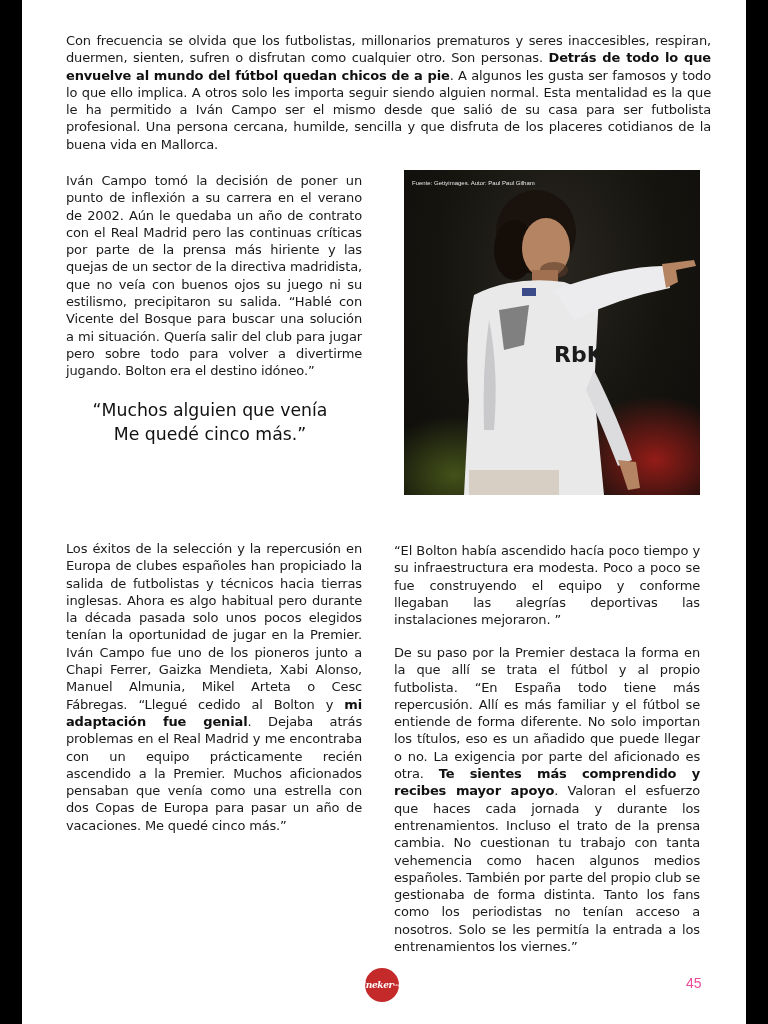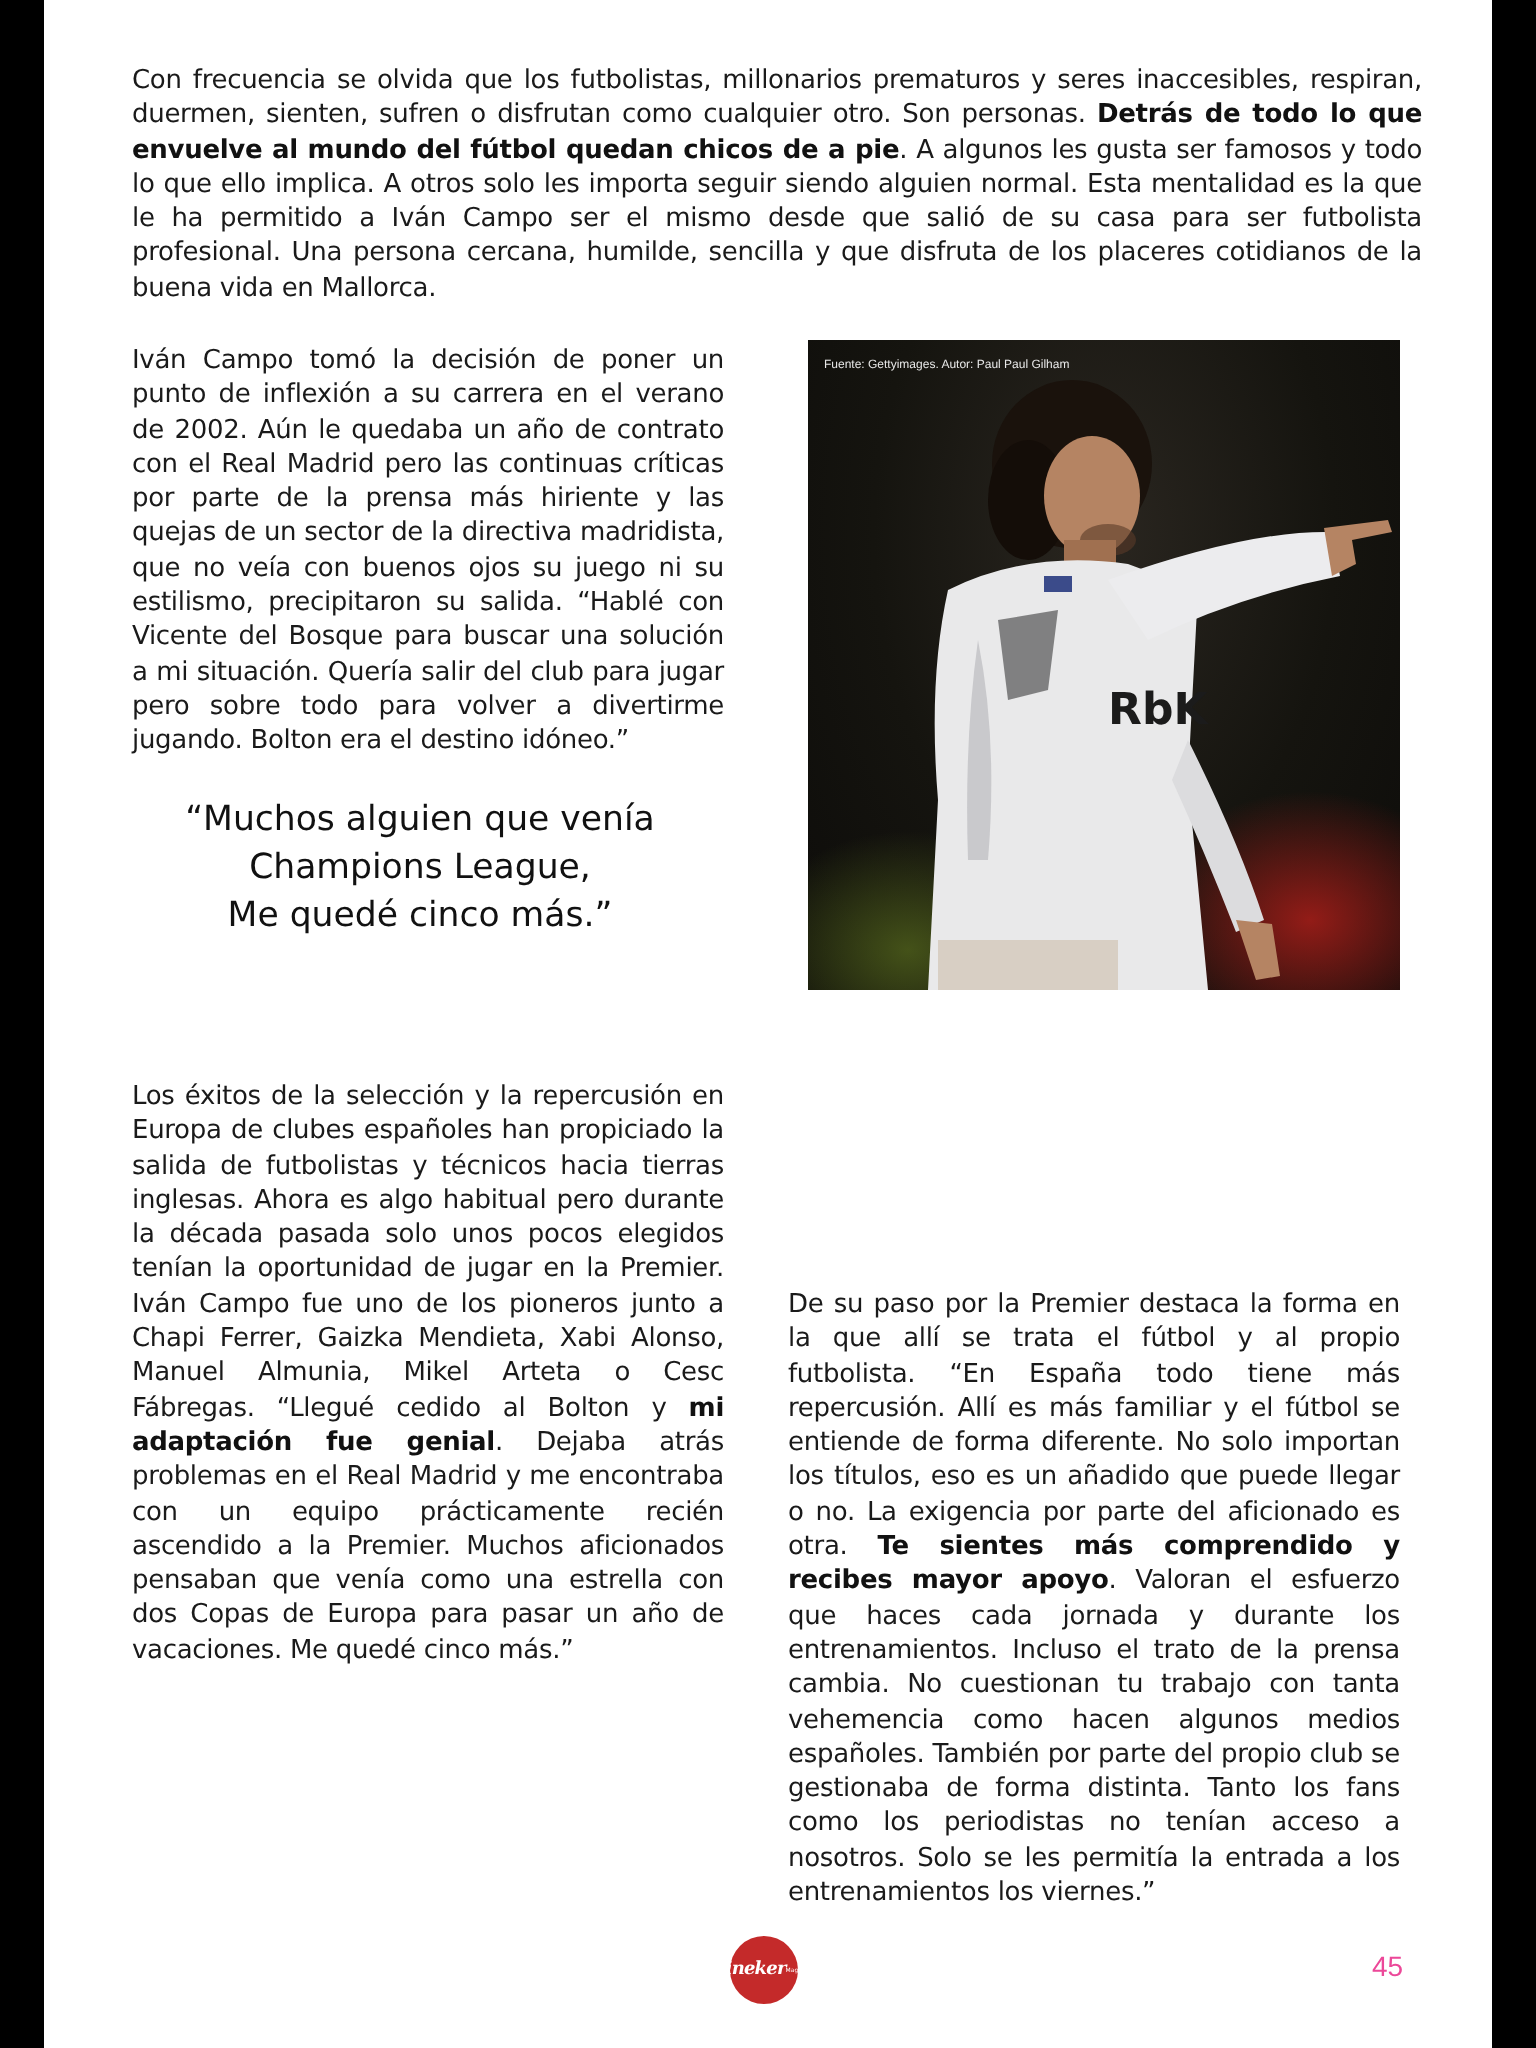--- a/index.html
+++ b/index.html
@@ -60,21 +60,20 @@
 <body>
 
 <div class="page">
 
   <p class="para" id="intro"><span>Con frecuencia se olvida que los futbolistas, millonarios prematuros y seres inaccesibles, respiran, duermen, sienten, sufren o disfrutan como cualquier otro. Son personas. </span><b>Detrás de todo lo que envuelve al mundo del fútbol quedan chicos de a pie</b><span>. A algunos les gusta ser famosos y todo lo que ello implica. A otros solo les importa seguir siendo alguien normal. Esta mentalidad es la que le ha permitido a Iván Campo ser el mismo desde que salió de su casa para ser futbolista profesional. Una persona cercana, humilde, sencilla y que disfruta de los placeres cotidianos de la buena vida en Mallorca.</span></p>
 
   <p class="para" id="left1">Iván Campo tomó la decisión de poner un punto de inflexión a su carrera en el verano de 2002. Aún le quedaba un año de contrato con el Real Madrid pero las continuas críticas por parte de la prensa más hiriente y las quejas de un sector de la directiva madridista, que no veía con buenos ojos su juego ni su estilismo, precipitaron su salida.  “Hablé con Vicente del Bosque para buscar una solución a mi situación. Quería salir del club para jugar pero sobre todo para volver a divertirme jugando. Bolton era el destino idóneo.”</p>
 
   <div class="pullquote">
     <div>“Muchos alguien que venía</div>
-    <div>Champions League,</div>
     <div>Me quedé cinco más.”</div>
   </div>
 
   <p class="para" id="left2"><span>Los éxitos de la selección y la repercusión en Europa de clubes españoles han propiciado la salida de futbolistas y técnicos hacia tierras inglesas. Ahora es algo habitual pero durante la década pasada solo unos pocos elegidos tenían la oportunidad de jugar en la Premier. Iván Campo fue uno de los pioneros junto a Chapi Ferrer, Gaizka Mendieta, Xabi Alonso, Manuel Almunia, Mikel Arteta o Cesc Fábregas. “Llegué cedido al Bolton y </span><b>mi adaptación fue genial</b><span>. Dejaba atrás problemas en el Real Madrid y me encontraba con un equipo prácticamente recién ascendido a la Premier. Muchos aficionados pensaban que venía como una estrella con dos Copas de Europa para pasar un año de vacaciones. Me quedé cinco más.”</span></p>
 
 
   <div class="photo">
     <div class="glow-green"></div>
     <div class="glow-red"></div>
     <svg width="296" height="325" viewBox="0 0 296 325">
@@ -101,20 +100,21 @@
 
       <text x="150" y="192" font-family="DejaVu Sans, sans-serif" font-weight="bold" font-size="22" fill="#1b1b1b">RbK</text>
 
       <rect x="118" y="118" width="14" height="8" fill="#3b4b8a"></rect>
 
       <rect x="65" y="300" width="90" height="25" fill="#d8cfc4"></rect>
     </svg>
     <div class="credit">Fuente: Gettyimages. Autor: Paul Paul Gilham</div>
   </div>
 
+  <p class="para" id="right1">“El Bolton había ascendido hacía poco tiempo y su infraestructura era modesta. Poco a poco se fue construyendo el equipo y conforme llegaban las alegrías deportivas las instalaciones mejoraron. ”</p>
 
   <p class="para" id="right2"><span>De su paso por la Premier destaca la forma en la que allí se trata el fútbol y al propio futbolista. “En España todo tiene más repercusión. Allí es más familiar y el fútbol se entiende de forma diferente. No solo importan los títulos, eso es un añadido que puede llegar o no. La exigencia por parte del aficionado es otra. </span><b>Te sientes más comprendido y recibes mayor apoyo</b><span>. Valoran el esfuerzo que haces cada jornada y durante los entrenamientos. Incluso el trato de la prensa cambia. No cuestionan tu trabajo con tanta vehemencia como hacen algunos medios españoles. También por parte del propio club se gestionaba de forma distinta. Tanto los fans como los periodistas no tenían acceso a nosotros. Solo se les permitía la entrada a los entrenamientos los viernes.”</span></p>
 
   <div class="logo">
     <span class="logo-text">Lineker</span>
     <span class="logo-sub">Magazine</span>
   </div>
 
   <div class="page-number">45</div>
 </div>

